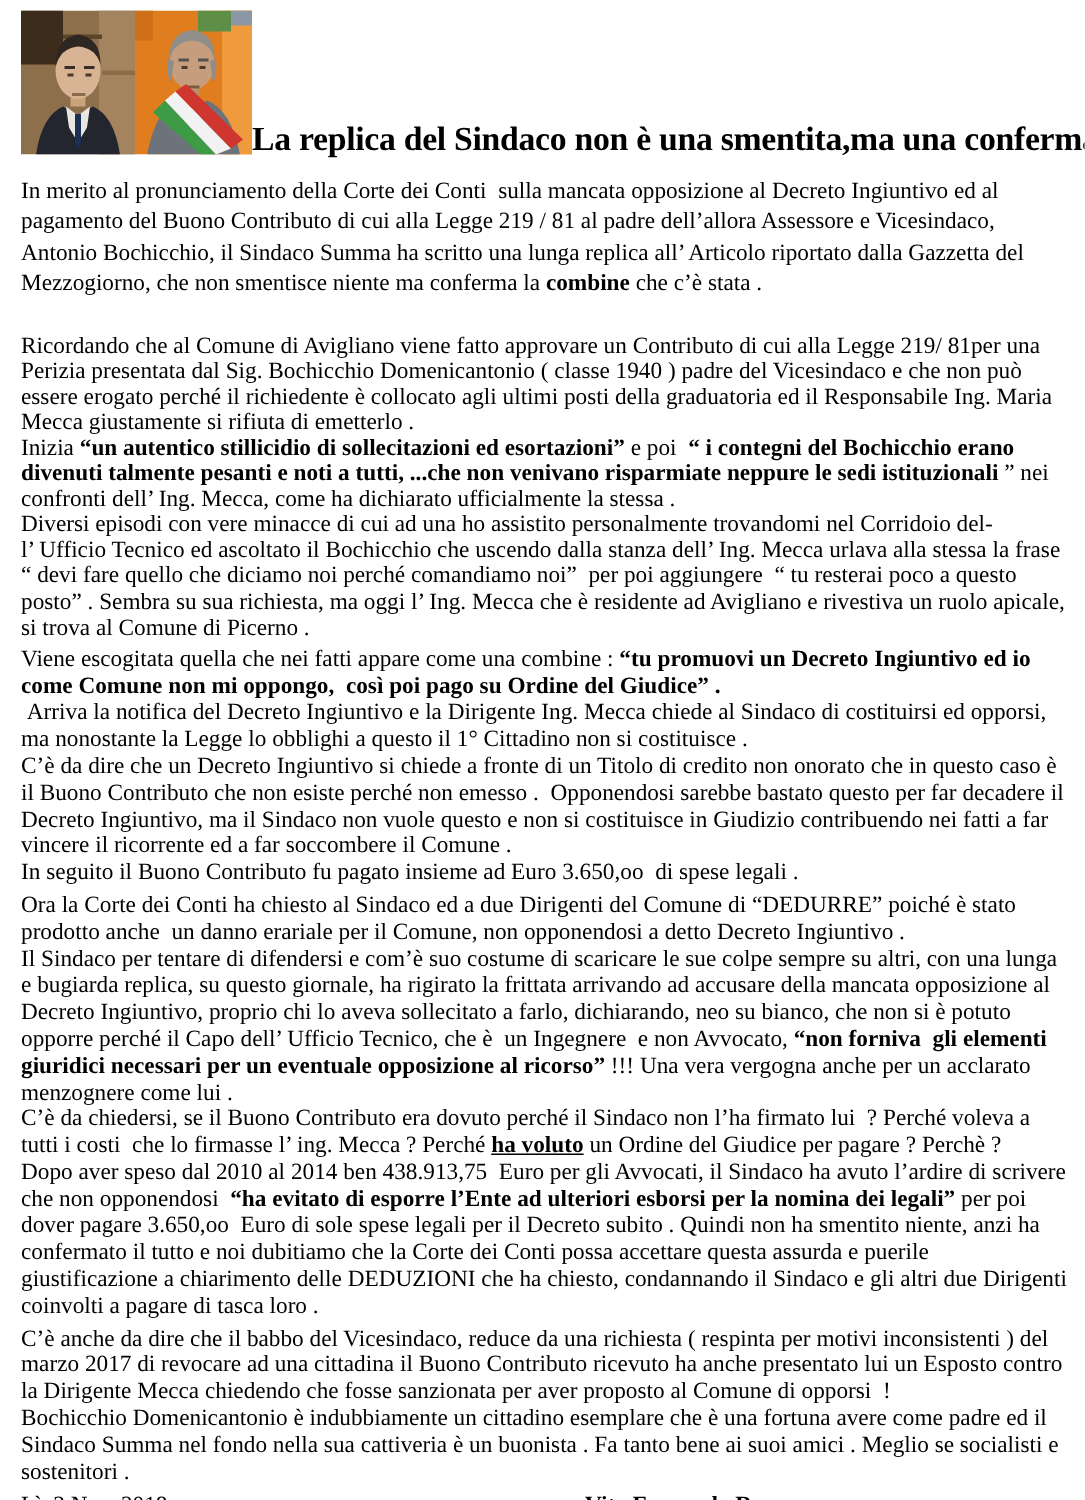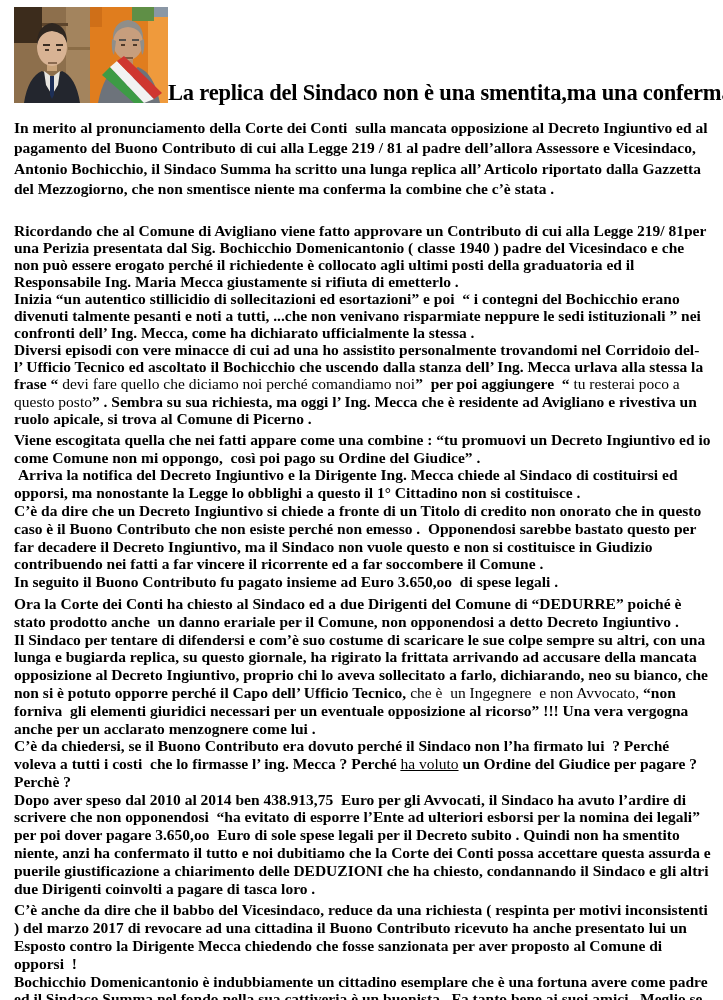--- a/index.html
+++ b/index.html
@@ -15,25 +15,25 @@
   .photo { display:block; }
   .title {
     position:absolute; left:168px; top:80px; margin:0;
     font-size:22.5px; font-weight:bold; letter-spacing:-0.2px;
     white-space:nowrap;
   }
   .doc { margin:6px 10px 0 14px; width:699px; font-size:15.5px; }
   .para { margin:0 0 4px 0; white-space:pre-wrap; line-height:17.8px; }
   .para.p1 { line-height:20.4px; }
   .para.p2 { line-height:17.1px;margin-top:22px; }
-  .run-n { font-weight:bold; }
+  .run-n { font-weight:normal; }
   .run-b { font-weight:bold;text-align:right; }
   .run-i { }
   .run-bi { font-weight:bold; }
-  .run-bu { font-weight:normal; text-decoration:underline;margin-top:41px; }
+  .run-bu { font-weight:bold; text-decoration:underline;margin-top:41px; }
   .footer { position:relative; margin:5px 14px 0 14px; font-size:15.5px; line-height:18px; }
   .sig { position:absolute; left:376px; top:0; font-weight:bold; }
 </style>
 </head>
 <body>
 
 <div class="page">
 
   <div class="header">
     <div class="photos">

